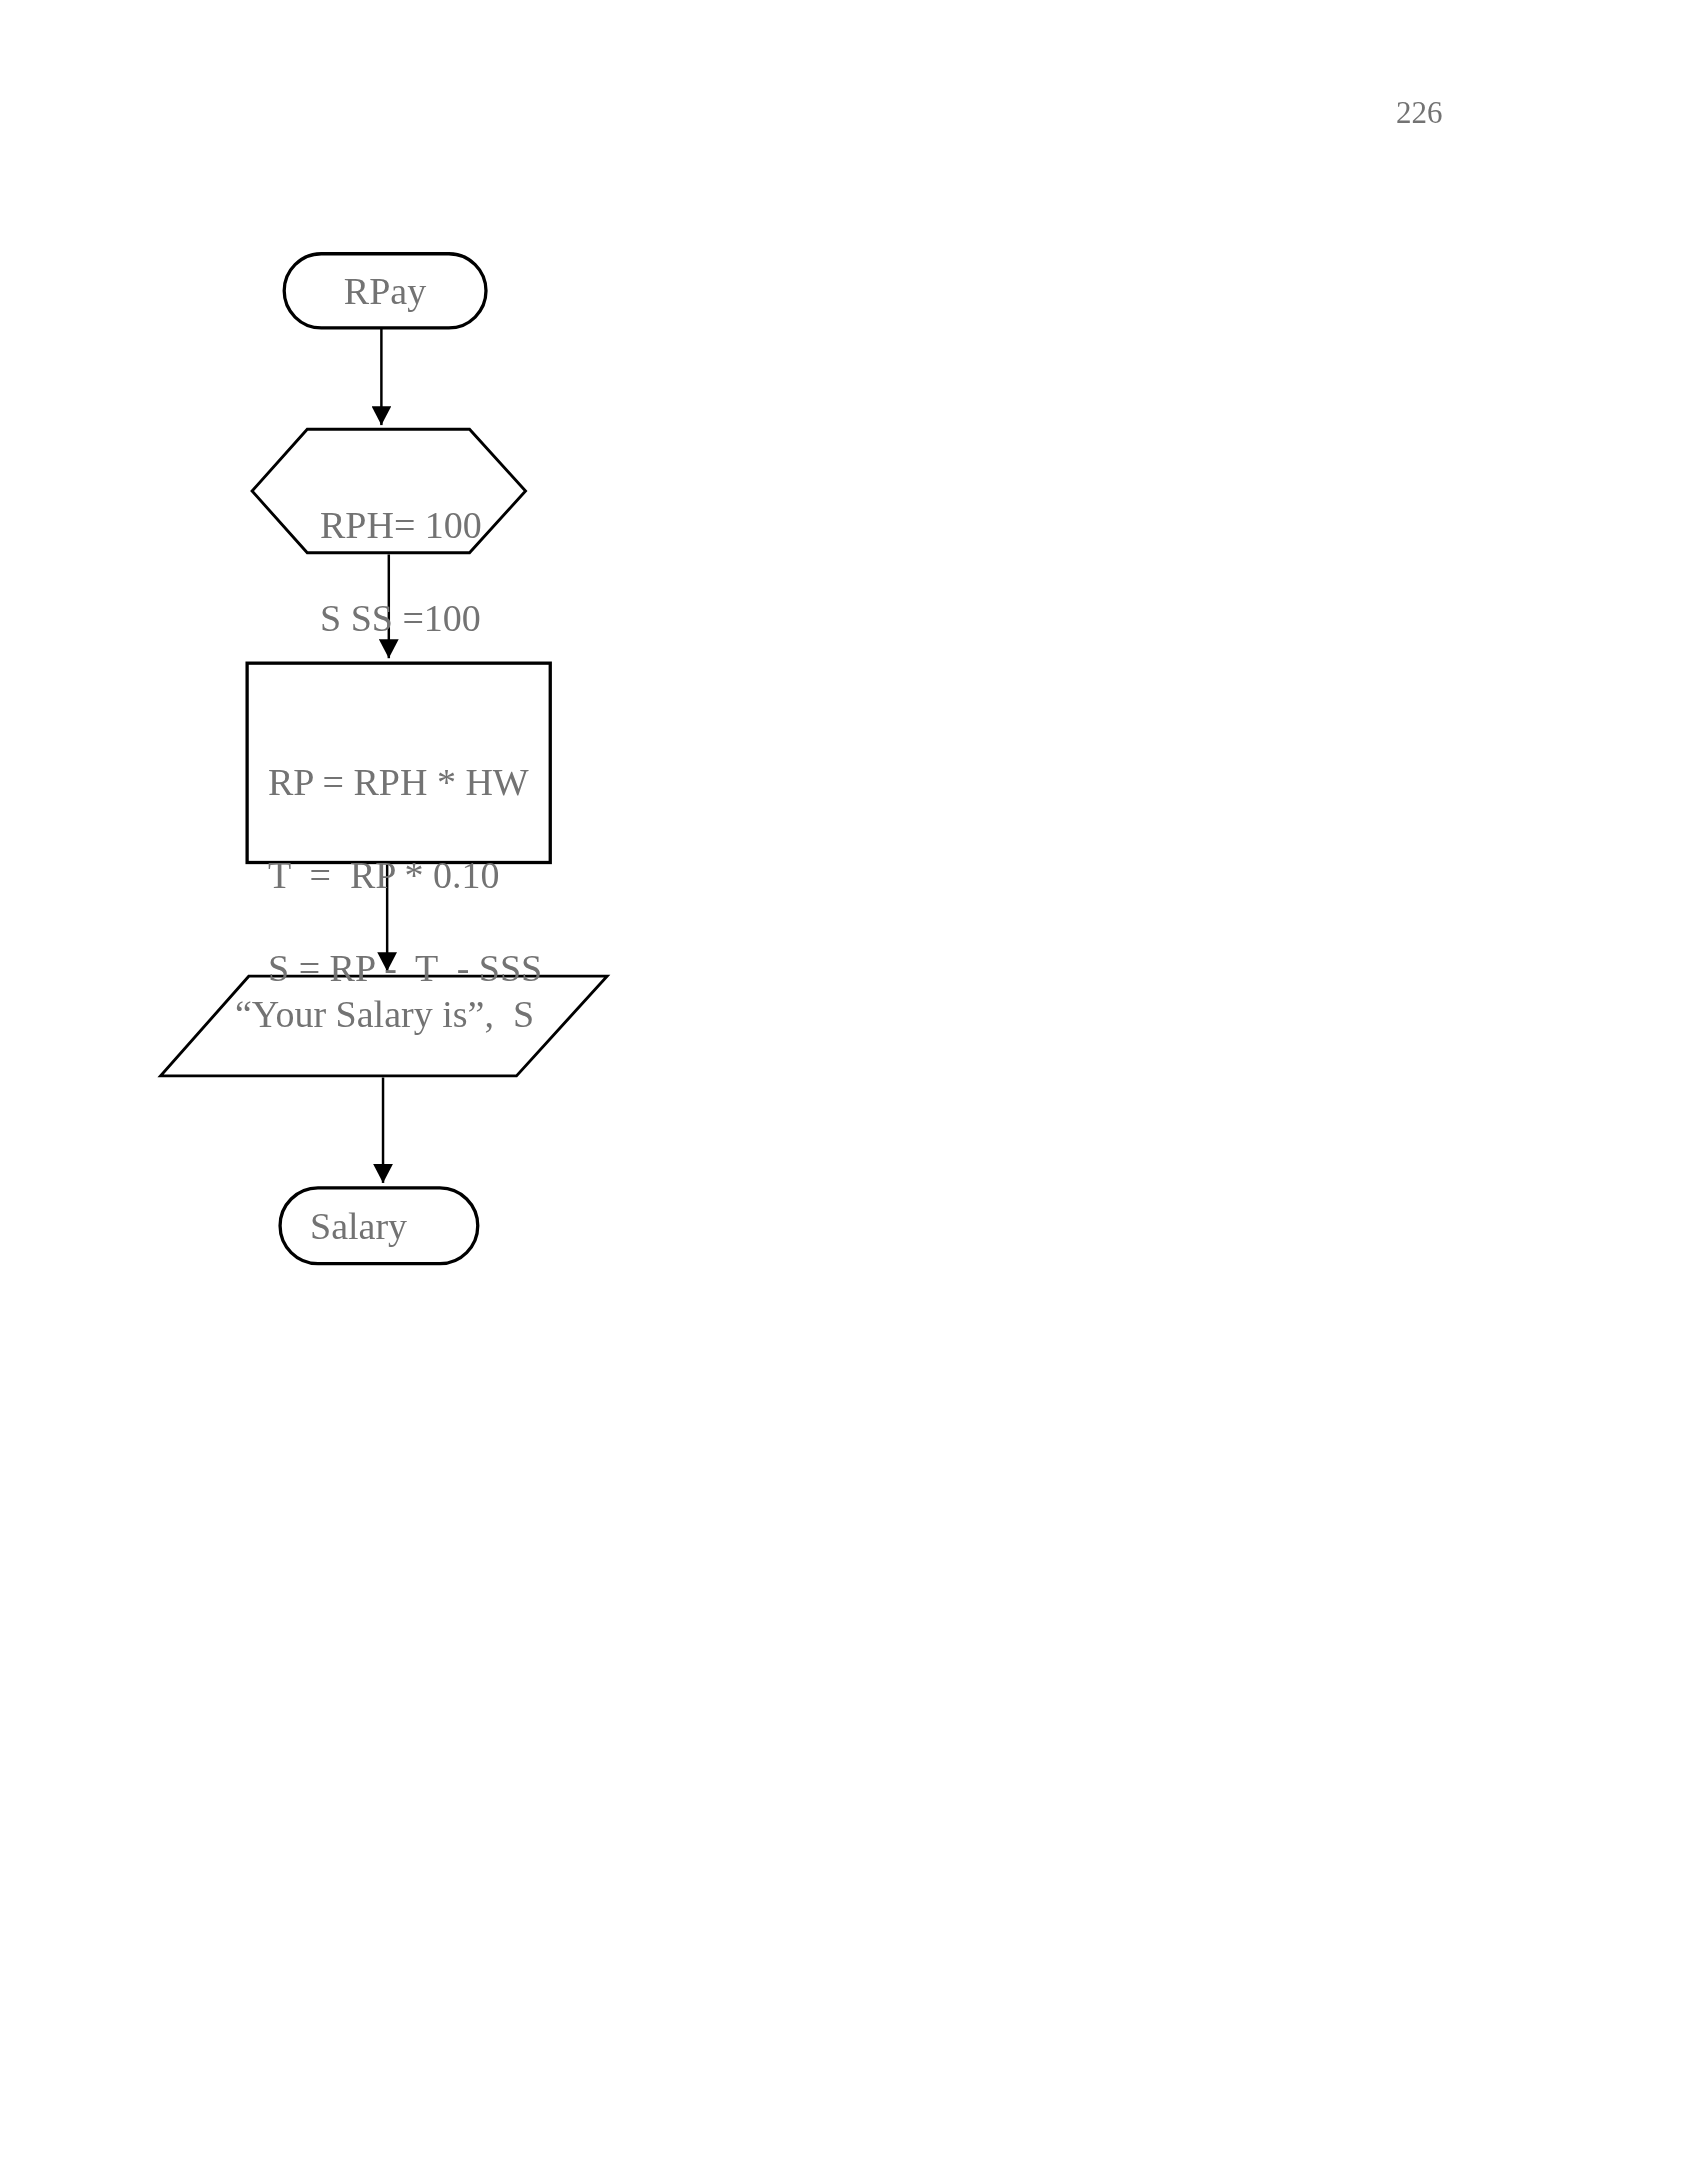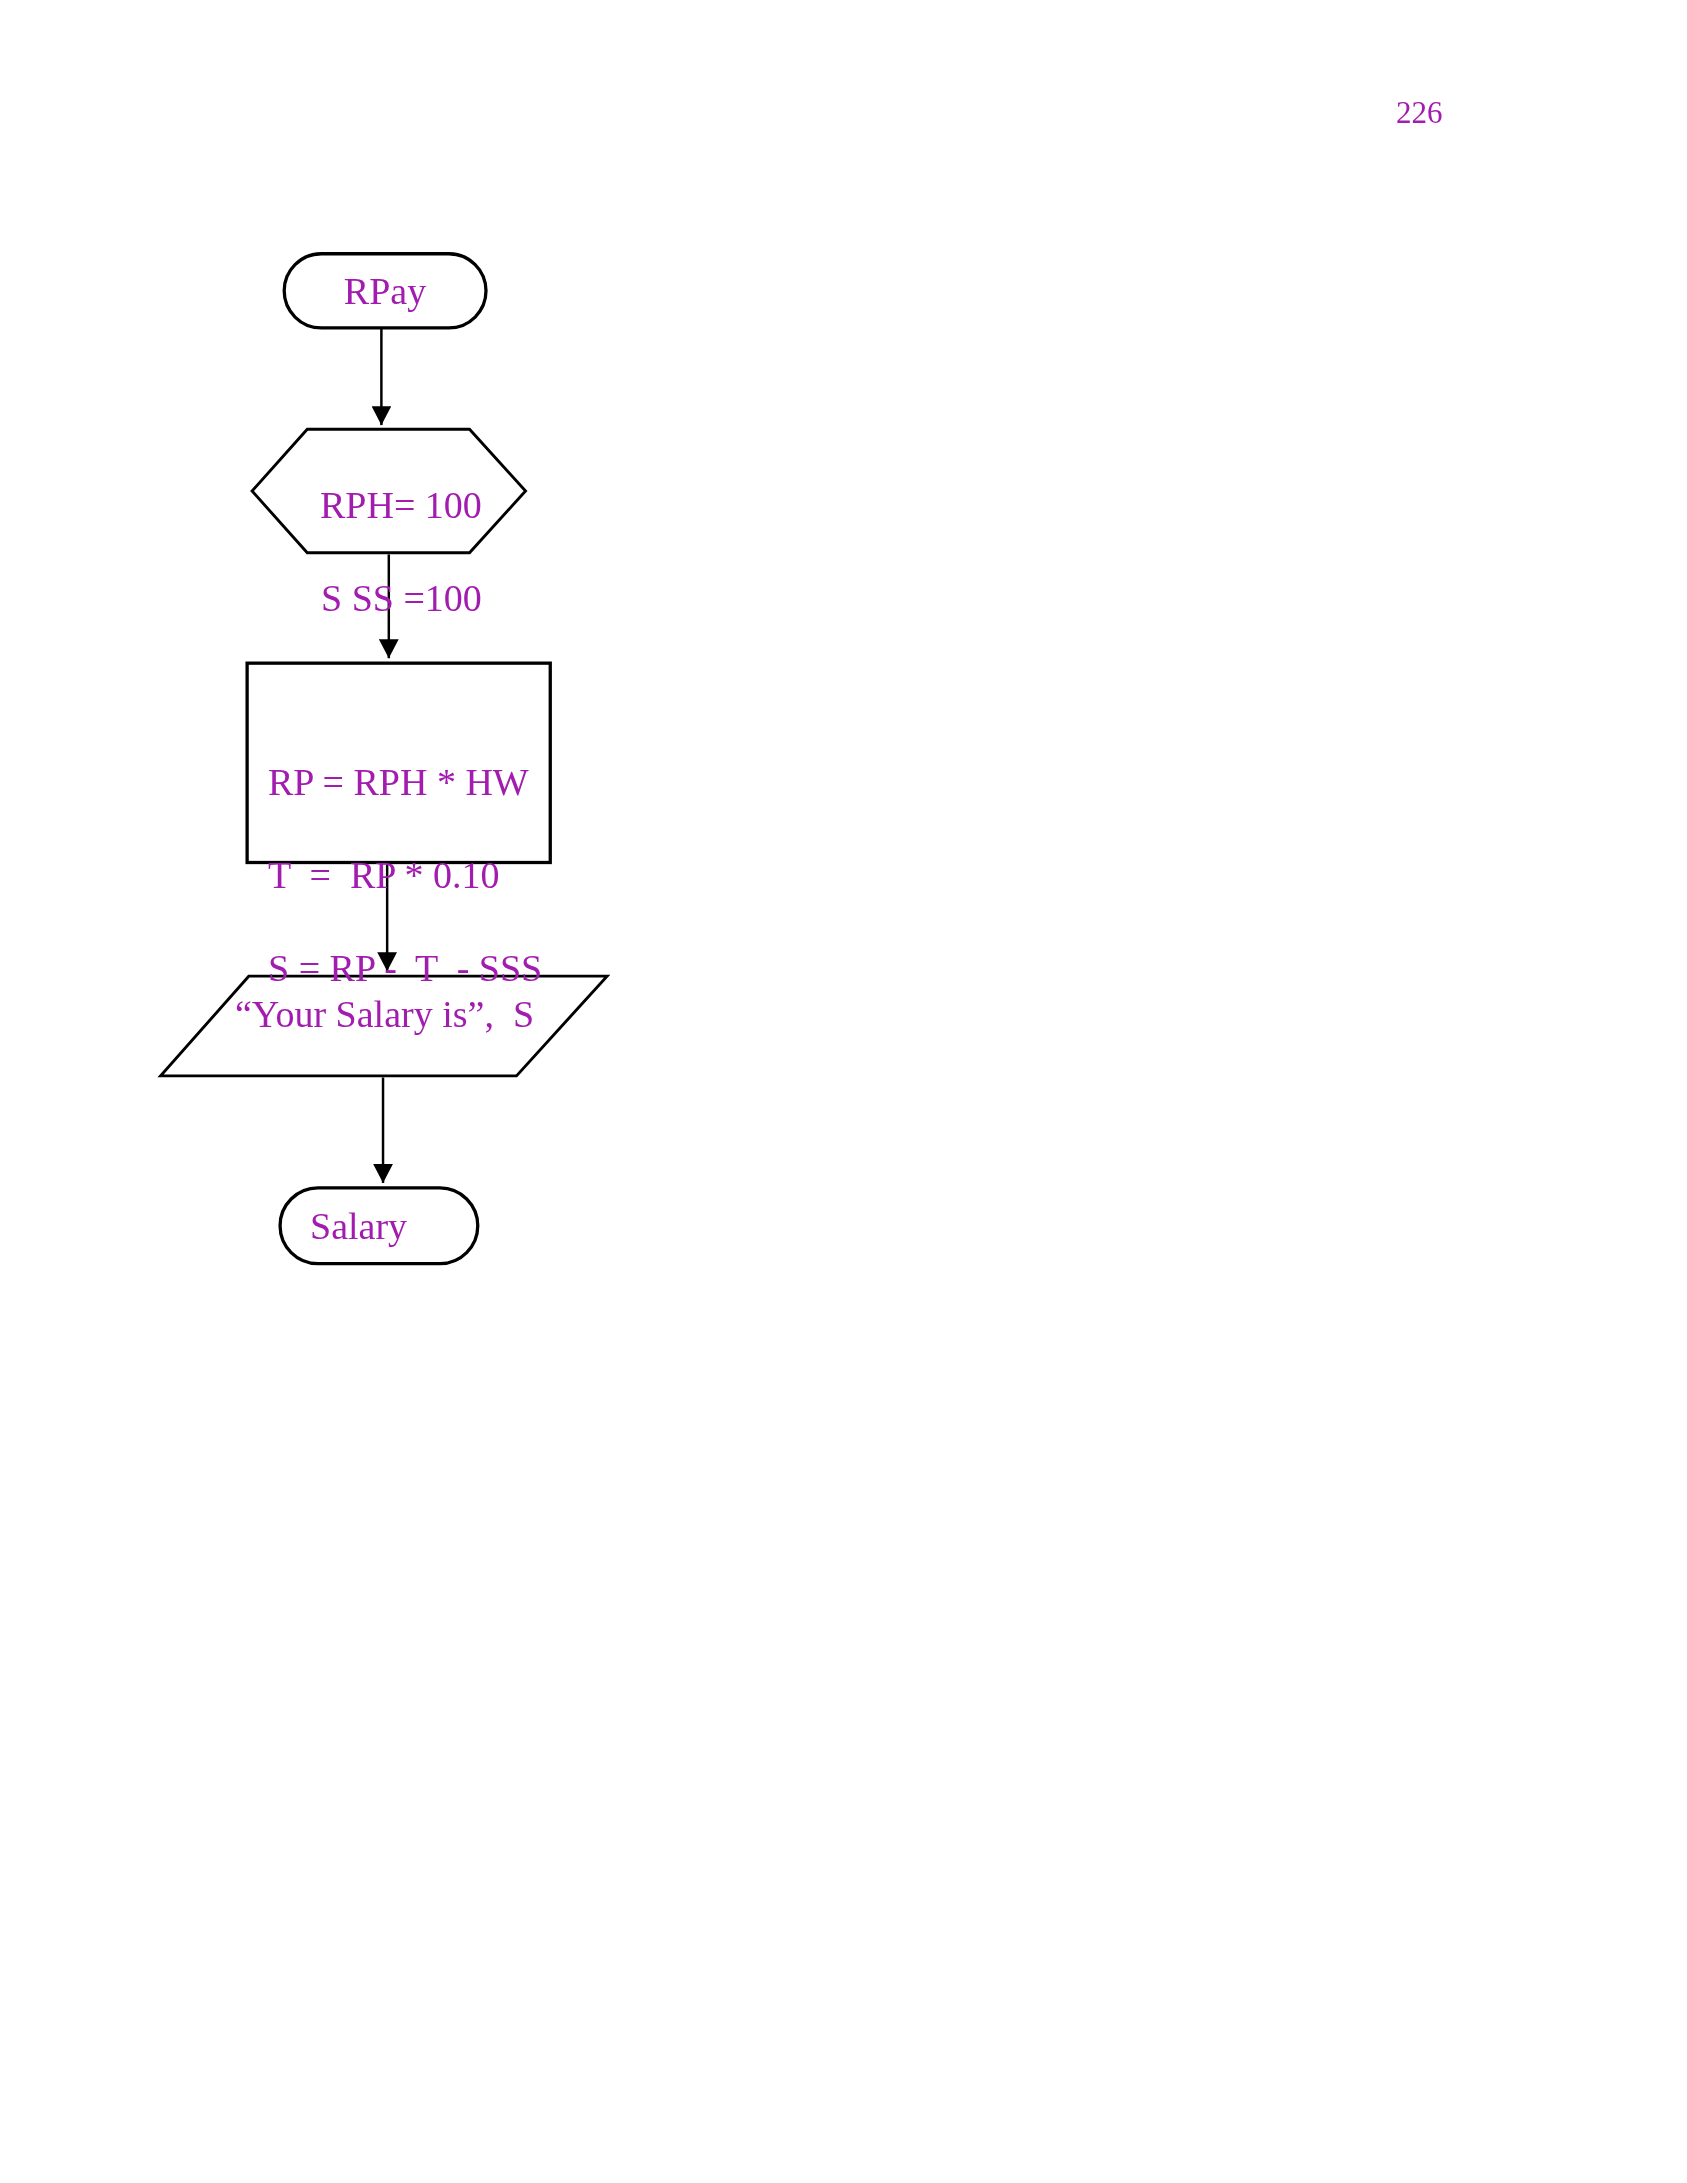--- a/index.html
+++ b/index.html
@@ -2,21 +2,21 @@
 <html style="font-size:13px"><head>
 <meta charset="utf-8">
 <style>
   html, body { margin: 0; padding: 0; background: #ffffff; }
   .page {
     position: relative;
     width: 1687px;
     height: 2183px;
     background: #ffffff;
     font-family: "Liberation Serif", "DejaVu Serif", serif;
-    color: #a21caf;
+    color: #737373;
     overflow: hidden;
   }
   .page-number {
     position: absolute;
     left: 1396px;
     top: 96px;
     font-size: 31px;
     line-height: 33px;
   }
   .canvas {
@@ -35,21 +35,21 @@
   .lbl-center {
     display: flex;
     align-items: center;
     justify-content: center;
     text-align: center;
   }
   .lbl-start {
     left: 284px; top: 254px; width: 202px; height: 74px;
   }
   .lbl-prep {
-    left: 320px; top: 428px; text-align: right;
+    left: 320px; top: 448px;
   }
   .lbl-process {
     left: 268px; top: 705px;
   }
   .lbl-output {
     left: 161px; top: 976px; width: 447px; height: 76px;
   }
   .lbl-end {
     left: 280px; top: 1188px; width: 198px; height: 76px;
     display: flex; align-items: center; justify-content: flex-start;

